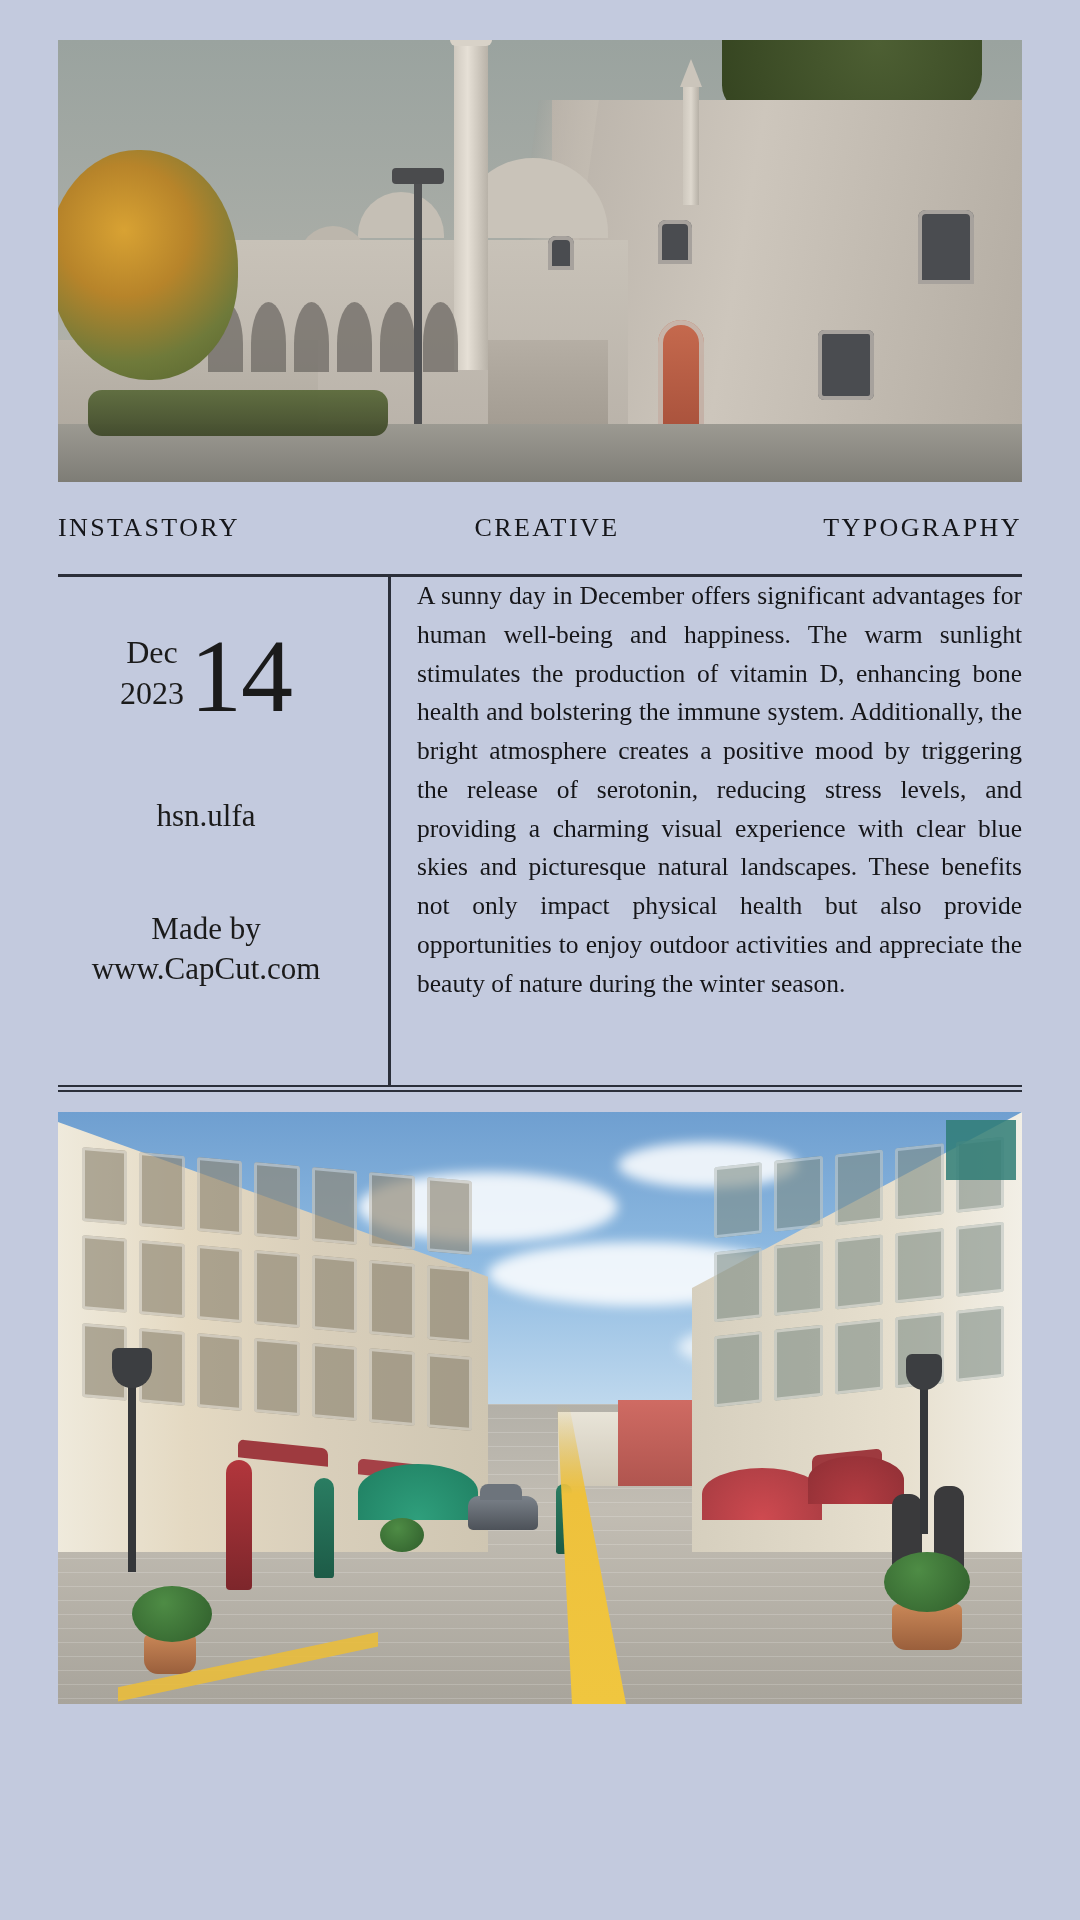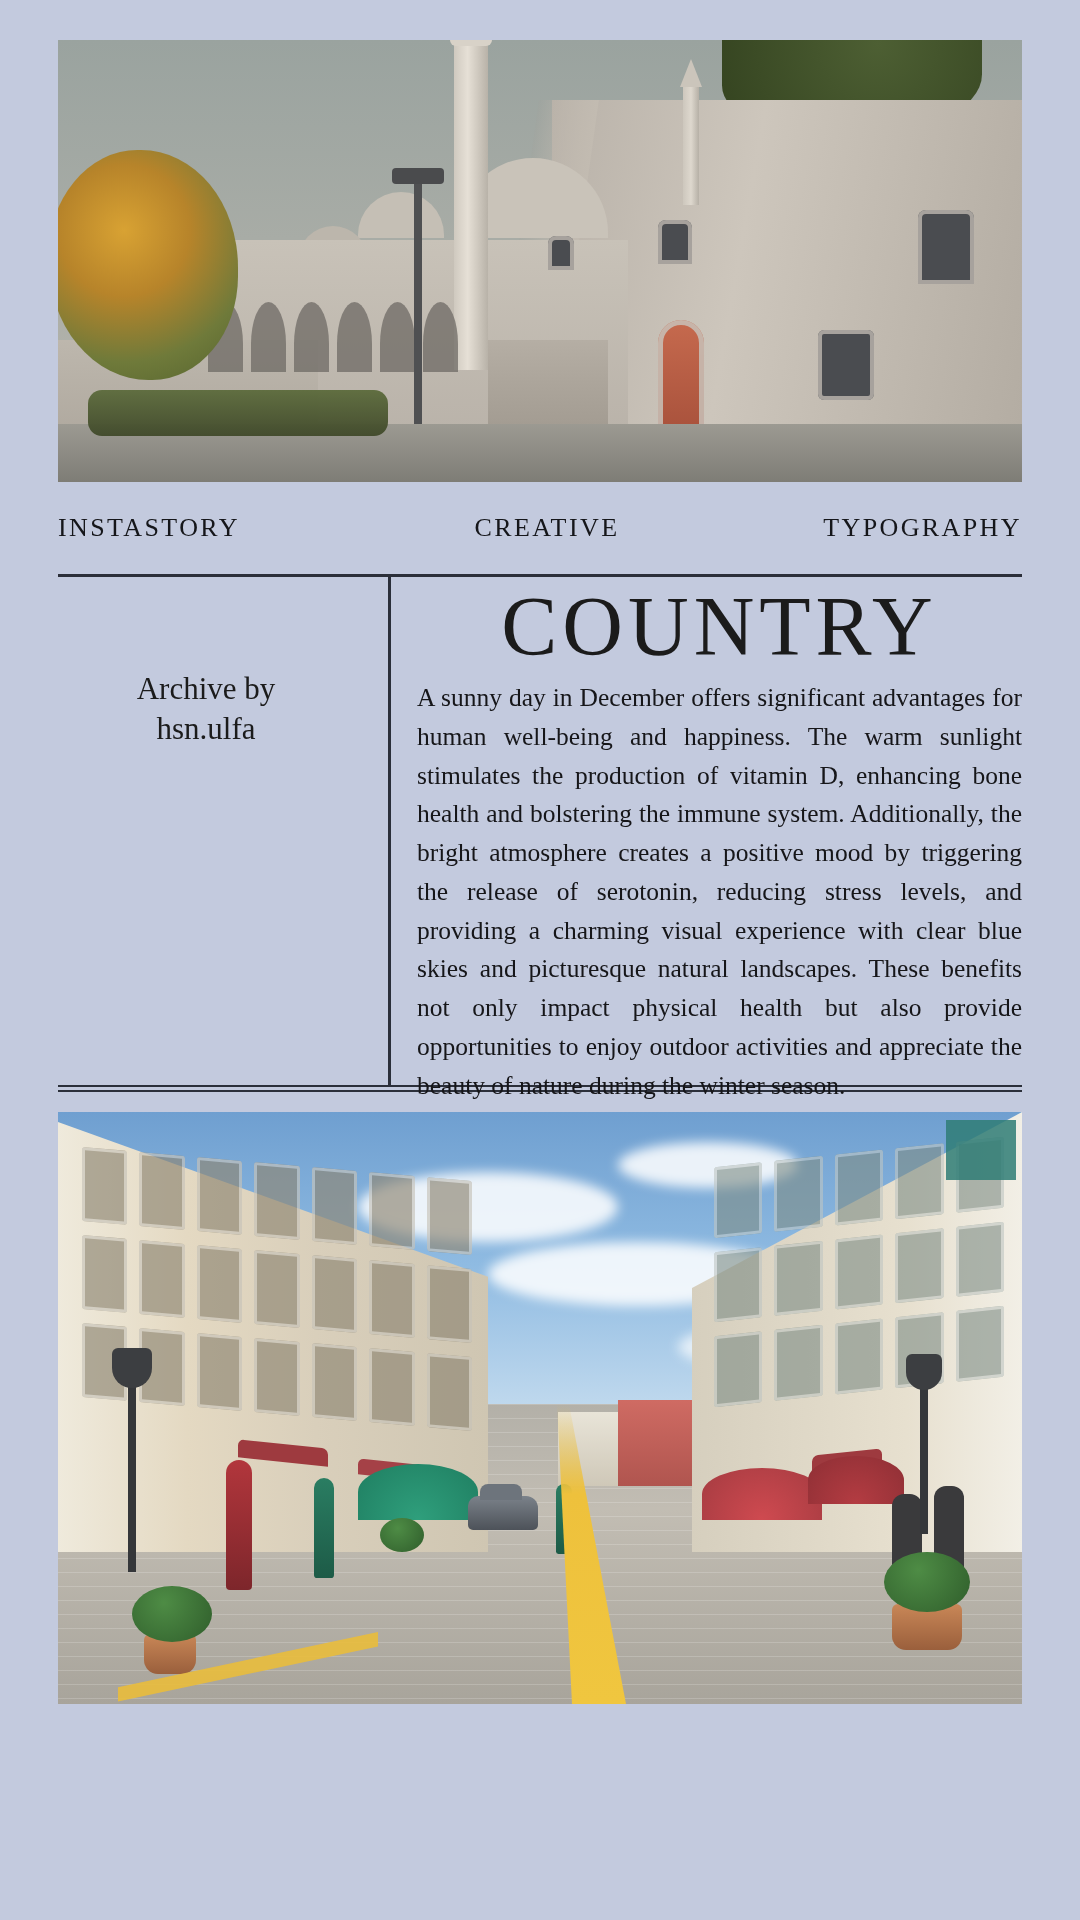--- a/index.html
+++ b/index.html
@@ -415,32 +415,41 @@
     <div class="left">INSTASTORY</div>
     <div class="center">CREATIVE</div>
     <div class="right">TYPOGRAPHY</div>
   </div>
 
   <div class="rule"></div>
 
   <div class="band">
 
     <div class="band-left">
+      <div class="date-row">
+        <div class="date-ym">
+          <span>Dec</span>
+          <span>2023</span>
+        </div>
+        <div class="date-day">14</div>
+      </div>
 
       <div class="meta-block">
-        <div class="line">Archive by</div>
         <div class="line">hsn.ulfa</div>
       </div>
 
+      <div class="meta-block second">
+        <div class="line">Made by</div>
+        <div class="line">www.CapCut.com</div>
+      </div>
     </div>
 
     <div class="band-divider"></div>
 
     <div class="band-right">
-      <h1 class="title">COUNTRY</h1>
       <p class="body-text">A sunny day in December offers significant advantages for human well-being and happiness. The warm sunlight stimulates the production of vitamin D, enhancing bone health and bolstering the immune system. Additionally, the bright atmosphere creates a positive mood by triggering the release of serotonin, reducing stress levels, and providing a charming visual experience with clear blue skies and picturesque natural landscapes. These benefits not only impact physical health but also provide opportunities to enjoy outdoor activities and appreciate the beauty of nature during the winter season.</p>
     </div>
   </div>
 
   <div class="rule double"></div>
 
   <div class="street" aria-label="european style pedestrian street with cafes and umbrellas">
     <div class="st-sky"></div>
     <div class="cloud c1"></div>
     <div class="cloud c2"></div>

